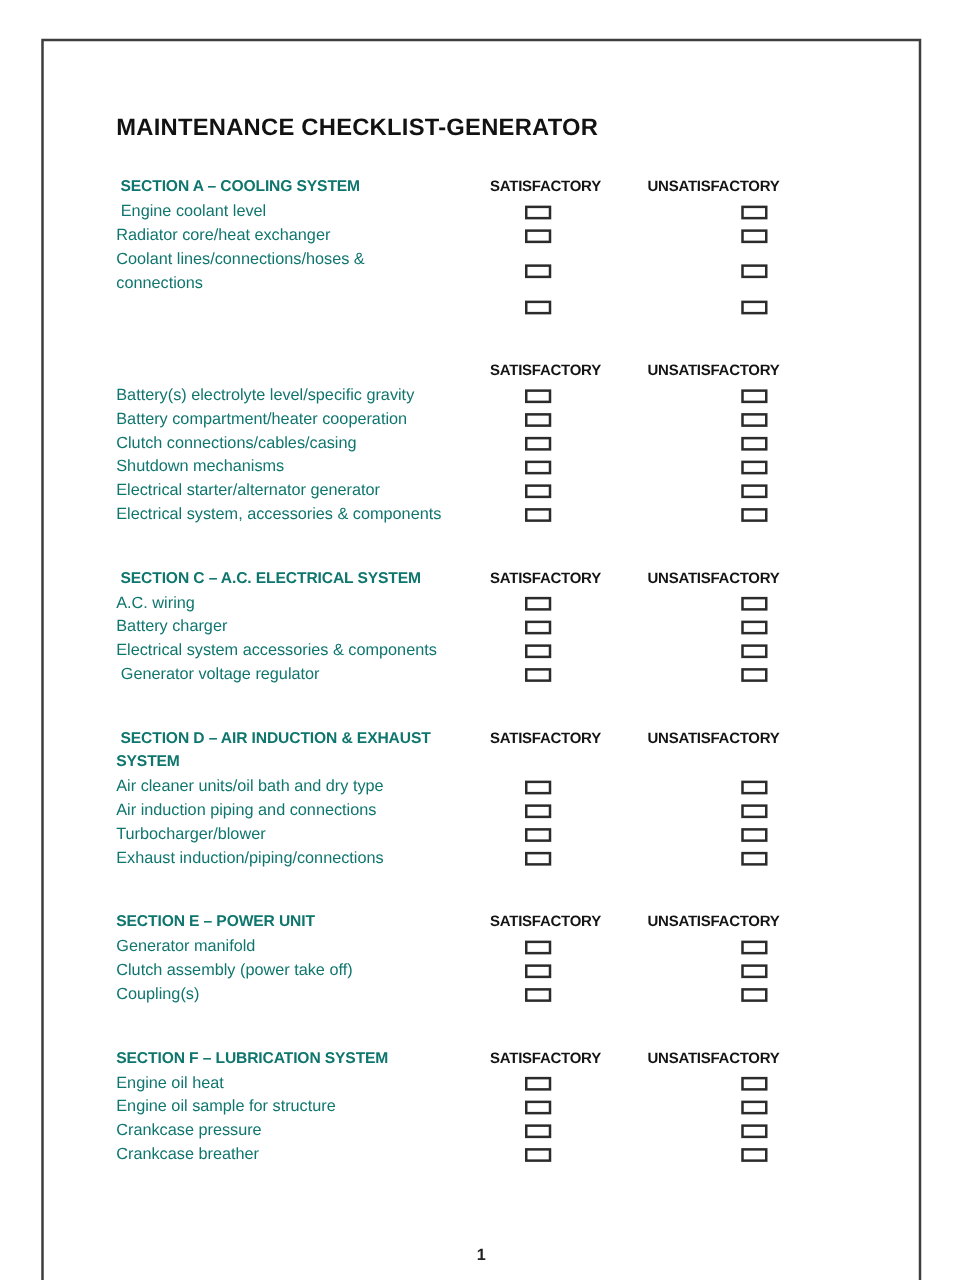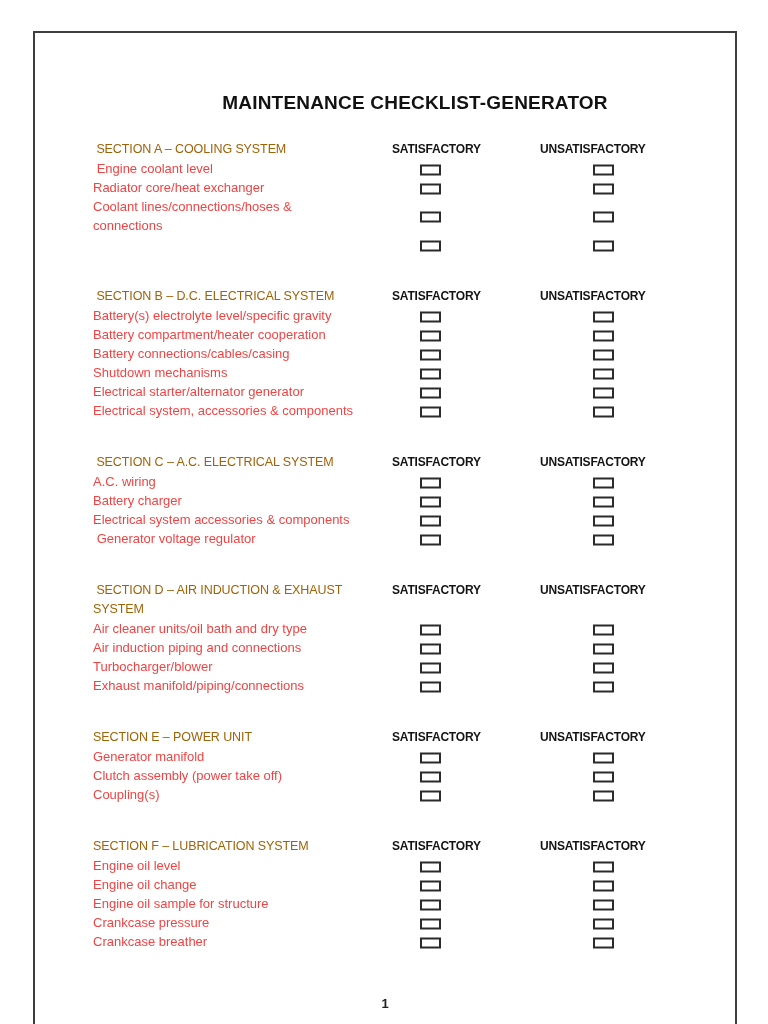--- a/index.html
+++ b/index.html
@@ -18,21 +18,21 @@
     width: 704px;
     height: 1080px; 
     border: 2px solid #3e3e3e;
     background: #ffffff;
   }
   .doc-title {
     position: absolute;
     left: 93px;
     top: 92px;
     width: 644px;
-    text-align: center;
+    text-align: left;
     font-size: 19px;
     font-weight: bold;
     color: #121212;
     letter-spacing: 0.2px;
   }
   #sections {
     position: absolute;
     left: 93px;
     top: 140px;
     width: 644px;
@@ -40,39 +40,39 @@
   .section { margin-bottom: 33px; }
   .row {
     position: relative;
     min-height: 19px;
     line-height: 19px;
     font-size: 13px;
   }
   .label {
     width: 316px;
     white-space: pre-wrap;
-    color: #ef4444;
+    color: #0f766e;
   }
   .section-title {
-    font-weight: normal;
+    font-weight: bold;
     font-size: 12.5px;
-    color: #a16207;
+    color: #0f766e;
     letter-spacing: -0.1px;
   }
   .col-header {
     position: absolute;
     top: 0;
     font-weight: bold;
     font-size: 12px;
     letter-spacing: -0.2px;
     color: #141414;
     white-space: nowrap;
   }
   .col-header.sat { left: 299px; }
-  .col-header.unsat { left: 447px; }
+  .col-header.unsat { left: 425px; }
   .checkbox {
     position: absolute;
     width: 21px;
     height: 11px;
     border: 2px solid #2b2b2b;
     background: #ffffff;
     top: calc(50% + 1px);
     transform: translateY(-50%);
   }
   .checkbox.sat { left: 327px; }
@@ -118,36 +118,35 @@
         <span class="checkbox sat"></span>
         <span class="checkbox unsat"></span>
       </div>
       <div class="row item-row">
         <span class="checkbox sat"></span>
         <span class="checkbox unsat"></span>
       </div>
     </div>
     <div class="section">
       <div class="row">
-        <div class="label section-title"> SECTION B – D.C. ELECTRICAL SYSTEM</div>
         <div class="col-header sat">SATISFACTORY</div>
         <div class="col-header unsat">UNSATISFACTORY</div>
       </div>
       <div class="row item-row">
         <div class="label">Battery(s) electrolyte level/specific gravity</div>
         <span class="checkbox sat"></span>
         <span class="checkbox unsat"></span>
       </div>
       <div class="row item-row">
         <div class="label">Battery compartment/heater cooperation</div>
         <span class="checkbox sat"></span>
         <span class="checkbox unsat"></span>
       </div>
       <div class="row item-row">
-        <div class="label">Battery connections/cables/casing</div>
+        <div class="label">Clutch connections/cables/casing</div>
         <span class="checkbox sat"></span>
         <span class="checkbox unsat"></span>
       </div>
       <div class="row item-row">
         <div class="label">Shutdown mechanisms</div>
         <span class="checkbox sat"></span>
         <span class="checkbox unsat"></span>
       </div>
       <div class="row item-row">
         <div class="label">Electrical starter/alternator generator</div>
@@ -203,21 +202,21 @@
         <div class="label">Air induction piping and connections</div>
         <span class="checkbox sat"></span>
         <span class="checkbox unsat"></span>
       </div>
       <div class="row item-row">
         <div class="label">Turbocharger/blower</div>
         <span class="checkbox sat"></span>
         <span class="checkbox unsat"></span>
       </div>
       <div class="row item-row">
-        <div class="label">Exhaust manifold/piping/connections</div>
+        <div class="label">Exhaust induction/piping/connections</div>
         <span class="checkbox sat"></span>
         <span class="checkbox unsat"></span>
       </div>
     </div>
     <div class="section">
       <div class="row">
         <div class="label section-title">SECTION E – POWER UNIT</div>
         <div class="col-header sat">SATISFACTORY</div>
         <div class="col-header unsat">UNSATISFACTORY</div>
       </div>
@@ -237,26 +236,21 @@
         <span class="checkbox unsat"></span>
       </div>
     </div>
     <div class="section">
       <div class="row">
         <div class="label section-title">SECTION F – LUBRICATION SYSTEM</div>
         <div class="col-header sat">SATISFACTORY</div>
         <div class="col-header unsat">UNSATISFACTORY</div>
       </div>
       <div class="row item-row">
-        <div class="label">Engine oil level</div>
-        <span class="checkbox sat"></span>
-        <span class="checkbox unsat"></span>
-      </div>
-      <div class="row item-row">
-        <div class="label">Engine oil change</div>
+        <div class="label">Engine oil heat</div>
         <span class="checkbox sat"></span>
         <span class="checkbox unsat"></span>
       </div>
       <div class="row item-row">
         <div class="label">Engine oil sample for structure</div>
         <span class="checkbox sat"></span>
         <span class="checkbox unsat"></span>
       </div>
       <div class="row item-row">
         <div class="label">Crankcase pressure</div>

